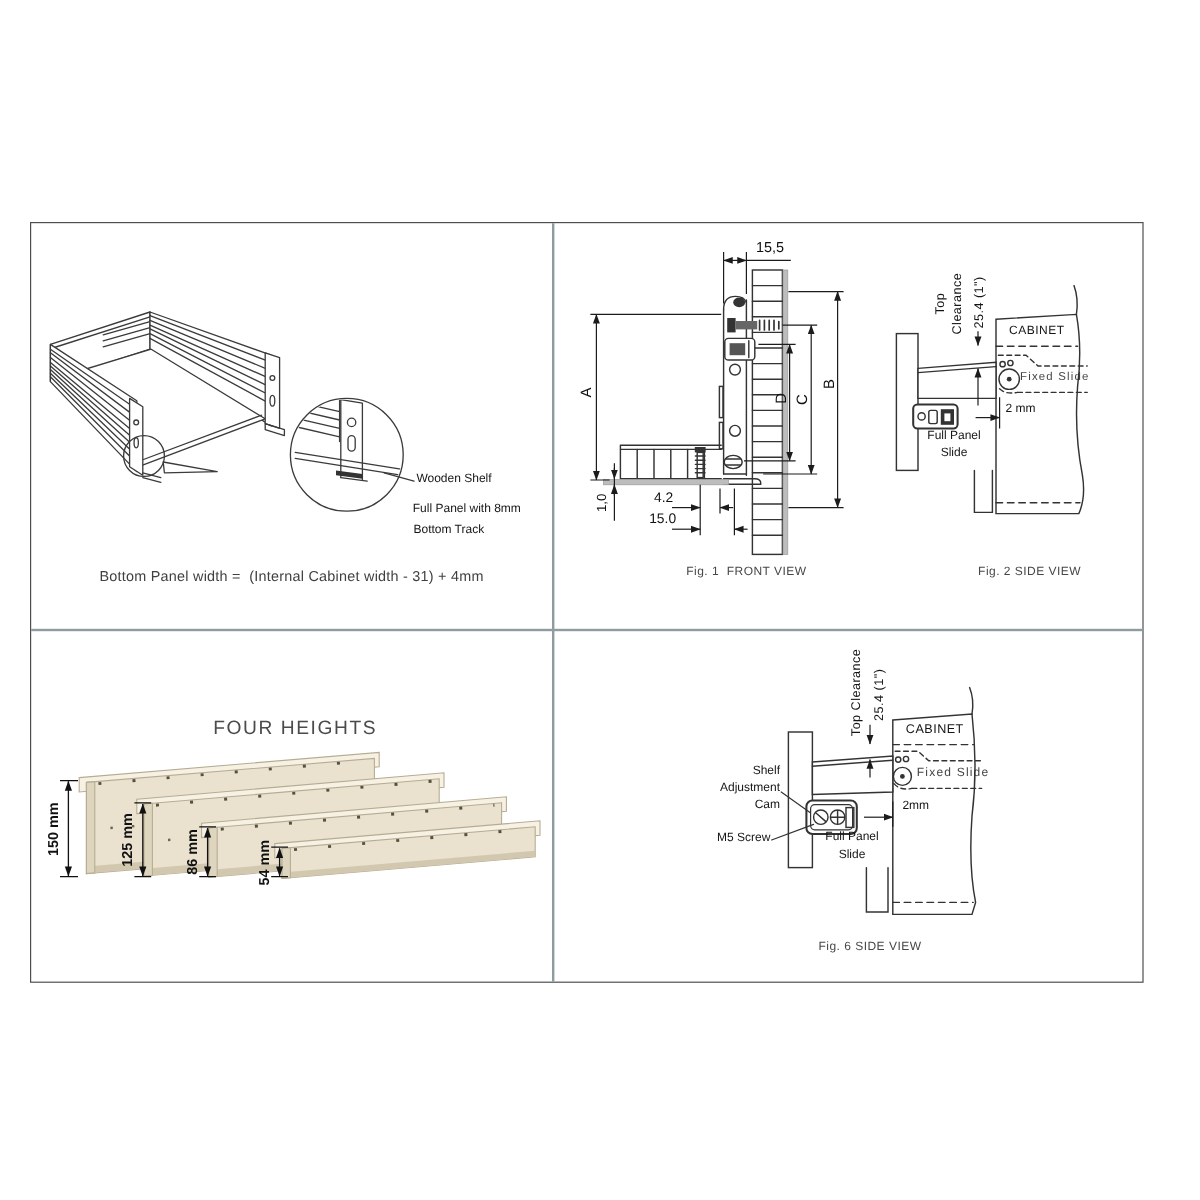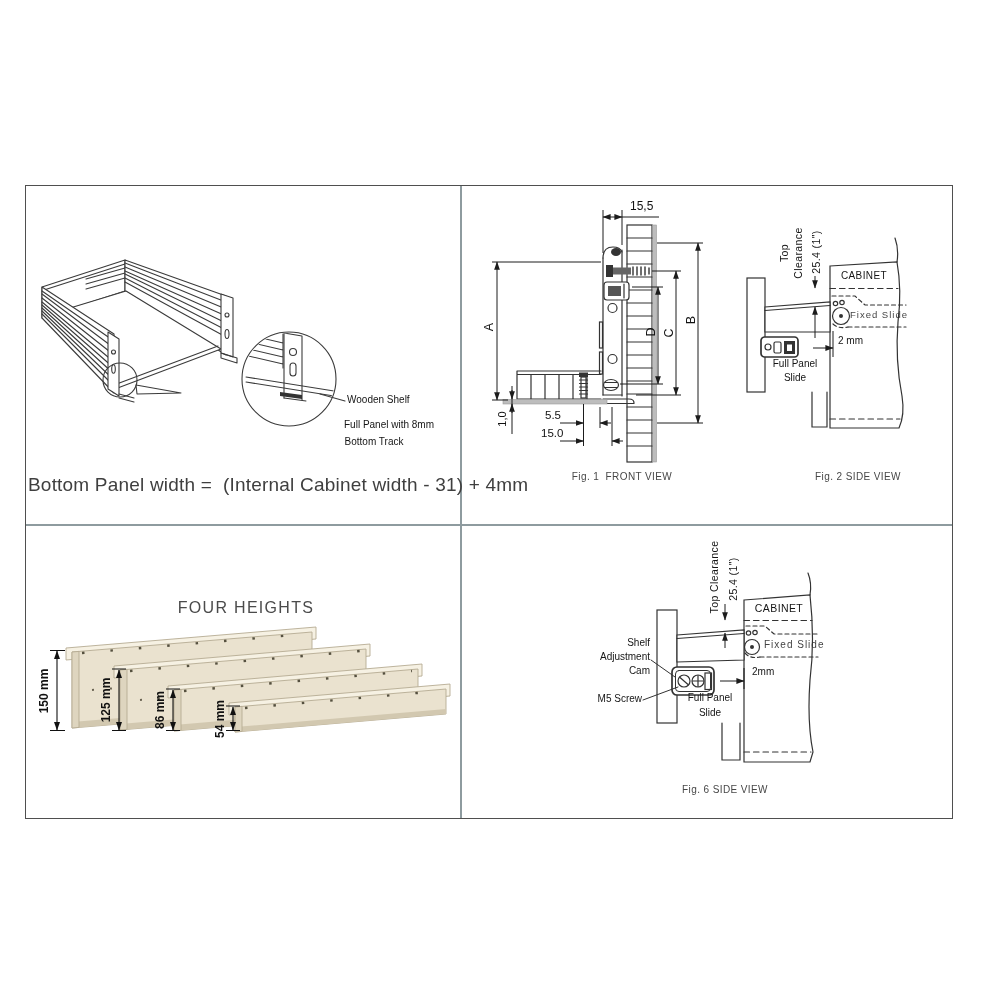--- a/index.html
+++ b/index.html
@@ -15,21 +15,21 @@
   .cap{font-size:10px;color:#474747;letter-spacing:.4px;}
   .ctr{text-align:center;}
   .rgt{text-align:right;}
   .tech{font-size:10px;color:#151515;}
   .tech-sm{font-size:10.5px;color:#151515;letter-spacing:.4px;}
   .dashedtxt{font-size:9.5px;color:#2e2e2e;letter-spacing:1px;opacity:.9;}
   .dimnum{font-size:11.5px;color:#111;}
   .dimletter{font-size:12.5px;color:#111;}
   .hdim{font-size:12px;font-weight:bold;color:#111;}
   .title{font-size:16px;color:#4b4b4b;letter-spacing:1.3px;}
-  .formula{font-size:19px;color:#3f3f3f;letter-spacing:.2px;}
+  .formula{font-size:12px;color:#3f3f3f;letter-spacing:.2px;}
 </style>
 </head>
 <body>
 
 <div class="stage">
   <div class="frame"></div>
   <div class="vdiv"></div>
   <div class="hdiv"></div>
 
   <svg style="left:26px;top:186px;" width="434" height="284" viewBox="26 186 434 284">
@@ -153,21 +153,21 @@
       <path d="M560,441 L583.5,441" marker-end="url(#arr)"></path>
       <path d="M623,441 L612,441" marker-end="url(#arr)"></path>
     </g>
   </svg>
   <div class="lbl dimnum" style="left:630px;top:200px;font-size:12px;">15,5</div>
   <div class="lbl dimletter rot" style="left:489px;top:327px;">A</div>
   <div class="lbl dimletter rot" style="left:691px;top:320px;">B</div>
   <div class="lbl dimletter rot" style="left:669px;top:333px;">C</div>
   <div class="lbl dimletter rot" style="left:651px;top:332px;">D</div>
   <div class="lbl dimnum rot" style="left:502px;top:419px;font-size:11px;">1,0</div>
-  <div class="lbl dimnum" style="left:545px;top:409px;">5.5</div>
+  <div class="lbl dimnum" style="left:545px;top:409px;">4.2</div>
   <div class="lbl dimnum" style="left:541px;top:427px;">15.0</div>
   <div class="lbl cap ctr" style="left:512px;top:471px;width:220px;">Fig. 1  FRONT VIEW</div>
 
   <svg style="left:740px;top:230px;" width="180" height="215" viewBox="740 230 180 215">
     <g stroke="#333" stroke-width="1.2" fill="none" stroke-linecap="round">
 
       <path d="M830,266 L897,262 Q902,290 898,322 Q895,360 902,396 Q905,415 899,428 L830,428 Z" fill="#fff"></path>
       <path d="M897,262 Q899,249 895,238"></path>
       <path d="M830,288.5 L898,288.5" stroke-dasharray="5.5,4"></path>
       <path d="M830,419 L900,419" stroke-dasharray="5.5,4"></path>

